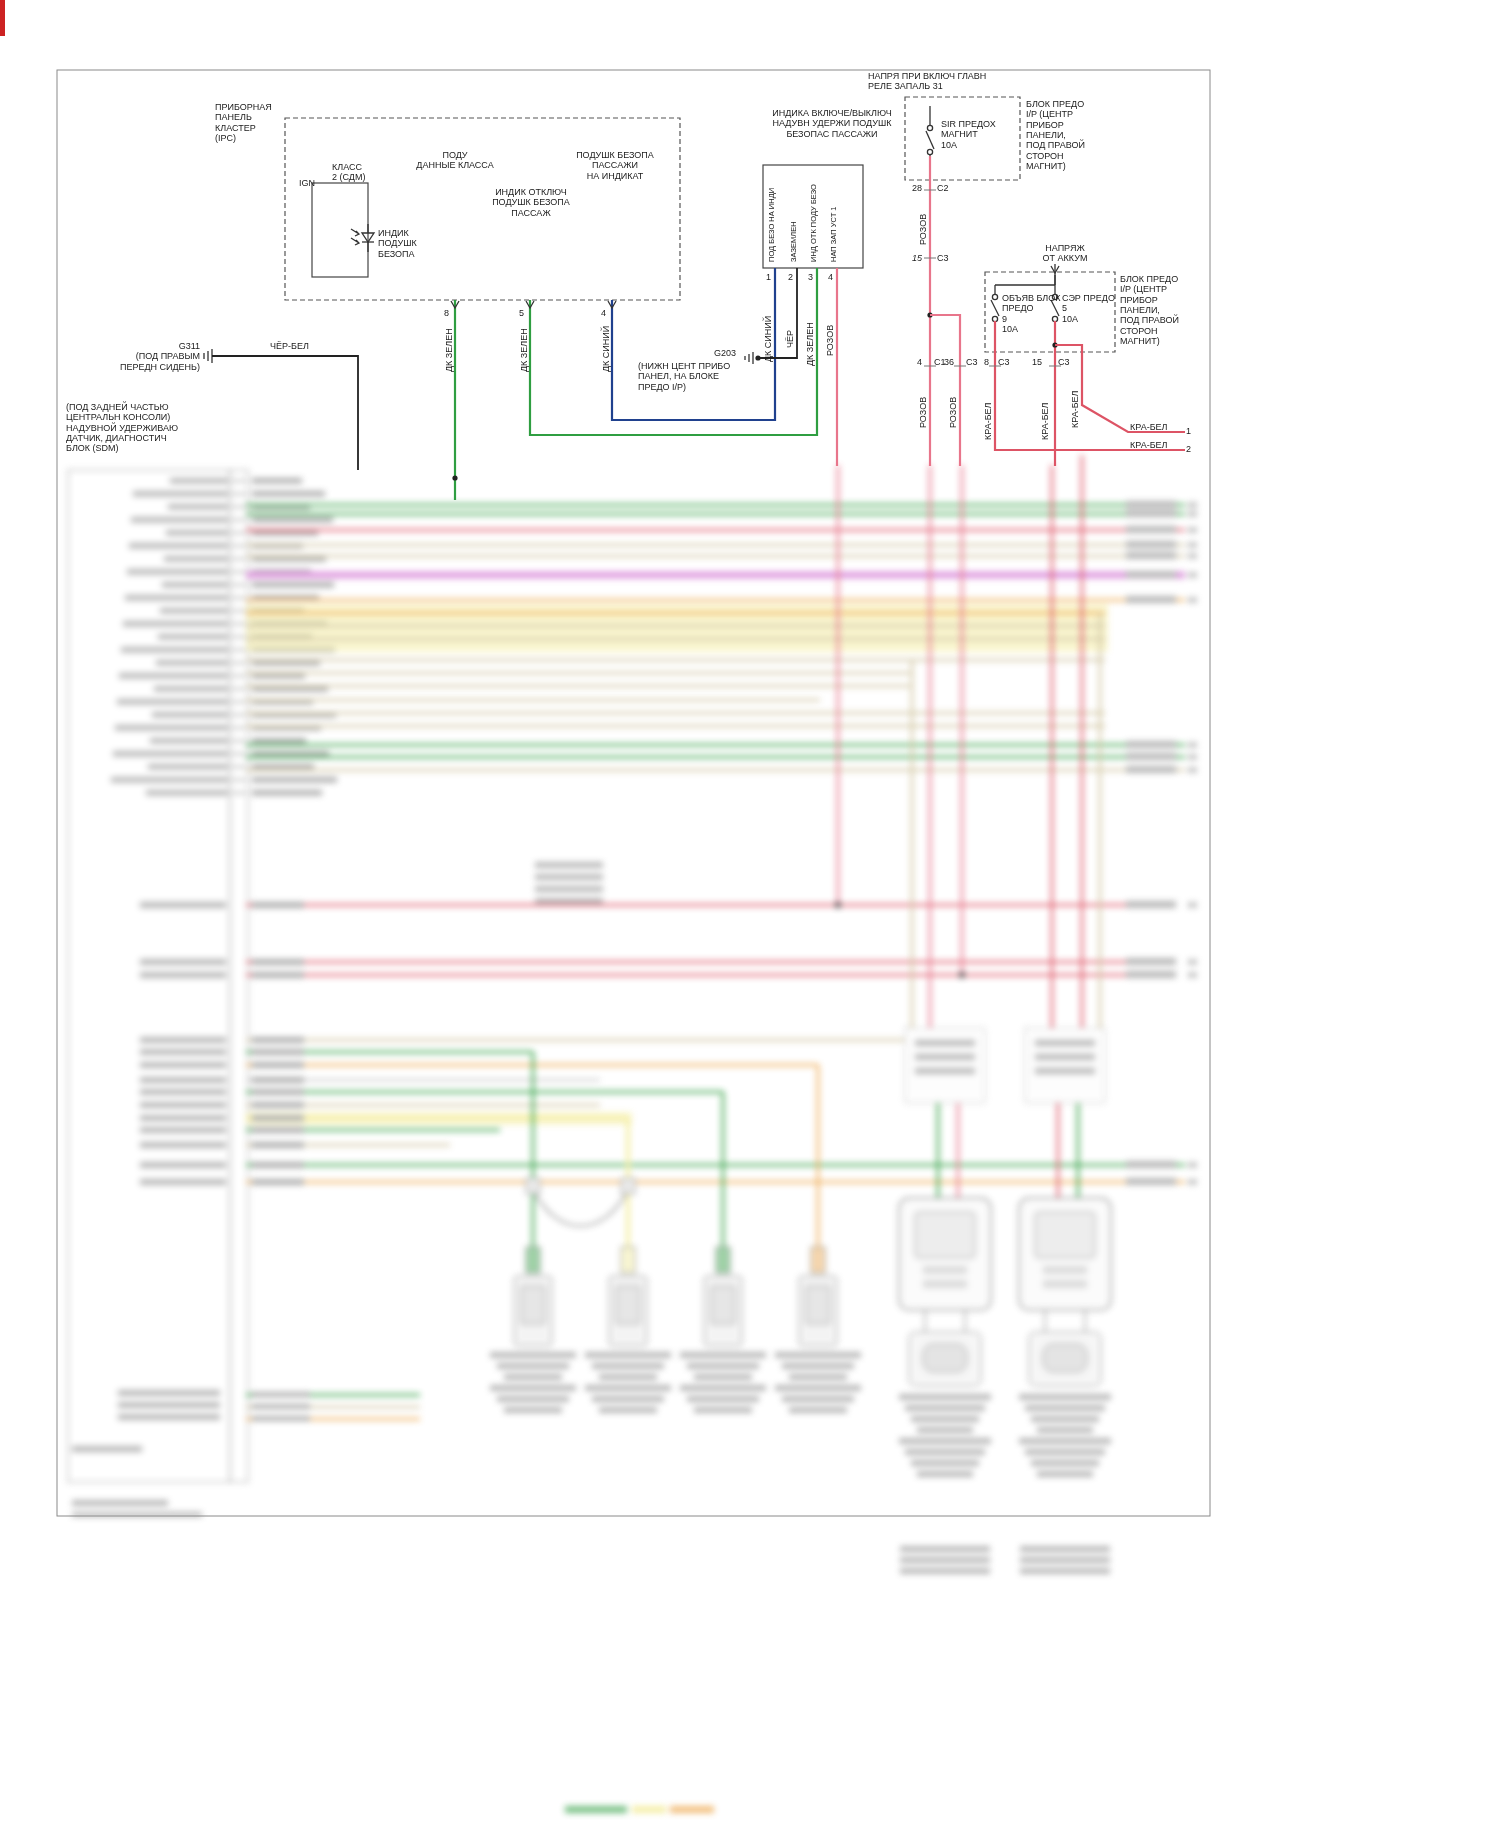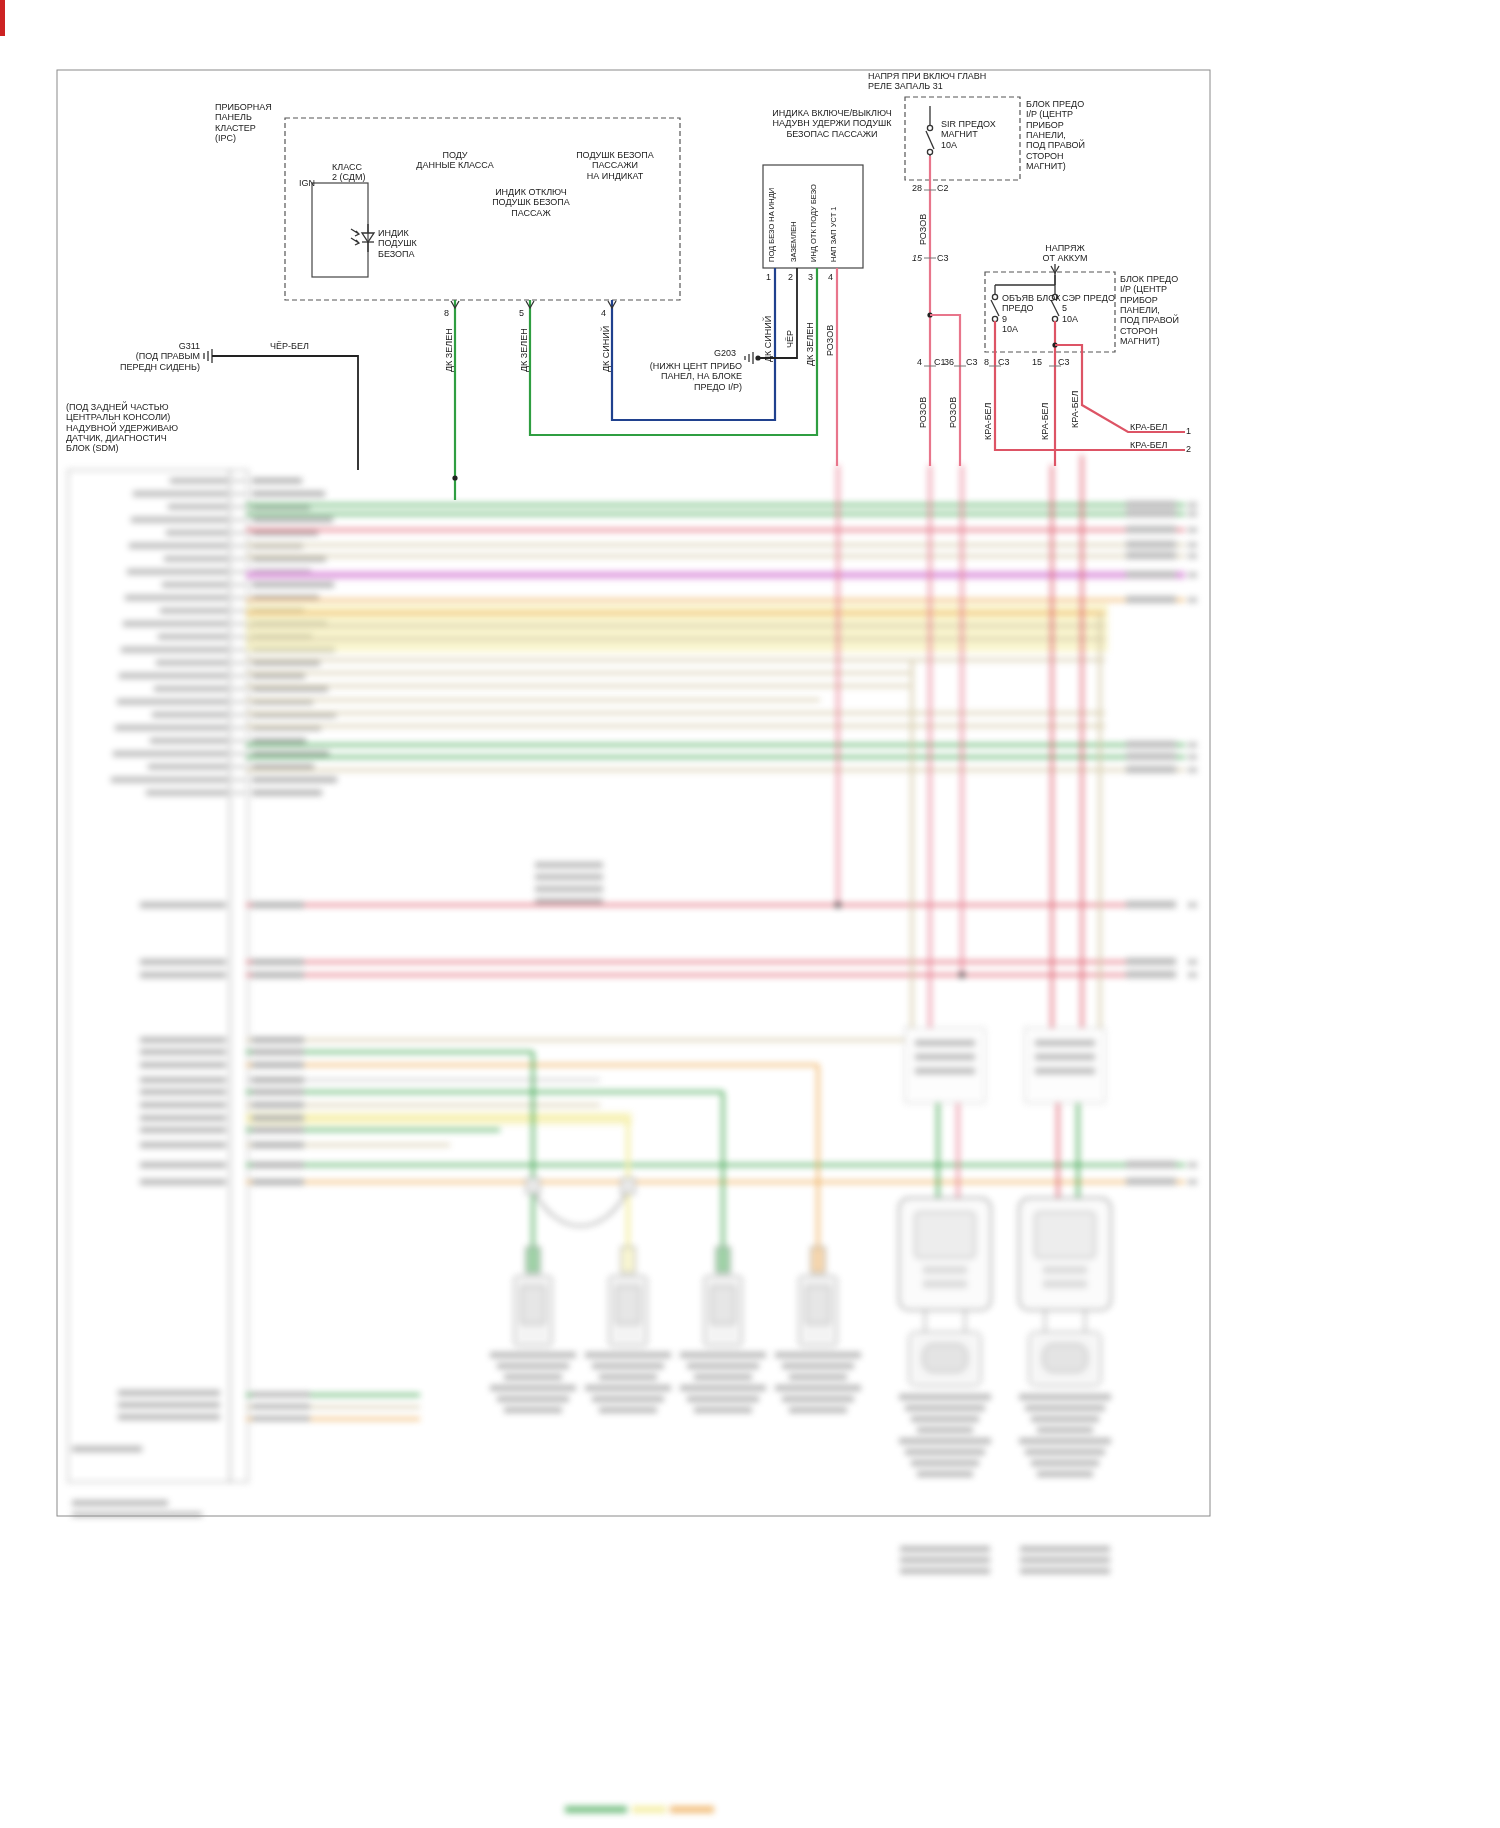--- a/index.html
+++ b/index.html
@@ -435,21 +435,21 @@
       <div class="lbl rot" style="left: 830px; top: 262px; font-size: 7.5px;">НАП ЗАП УСТ 1</div>
       <div class="lbl" style="left: 766px; top: 272px;">1</div>
       <div class="lbl" style="left: 788px; top: 272px;">2</div>
       <div class="lbl" style="left: 808px; top: 272px;">3</div>
       <div class="lbl" style="left: 828px; top: 272px;">4</div>
       <div class="lbl rot" style="left: 763px; top: 362px;">ДК СИНИЙ</div>
       <div class="lbl rot" style="left: 785px; top: 348px;">ЧЁР</div>
       <div class="lbl rot" style="left: 805px; top: 366px;">ДК ЗЕЛЕН</div>
       <div class="lbl rot" style="left: 825px; top: 356px;">РОЗОВ</div>
       <div class="lbl" style="left: 714px; top: 348px;">G203</div>
-      <div class="lbl" style="left: 638px; top: 361px; width: 104px; text-align: right;">(НИЖН ЦЕНТ ПРИБО
+      <div class="lbl" style="left: 638px; top: 361px; width: 104px; text-align: left;">(НИЖН ЦЕНТ ПРИБО
 ПАНЕЛ, НА БЛОКЕ
 ПРЕДО I/P)</div>
       <div class="lbl" style="left: 104px; top: 341px; width: 96px; text-align: right;">G311
 (ПОД ПРАВЫМ
 ПЕРЕДН СИДЕНЬ)</div>
       <div class="lbl" style="left: 270px; top: 341px;">ЧЁР-БЕЛ</div>
       <div class="lbl" style="left: 66px; top: 402px;">(ПОД ЗАДНЕЙ ЧАСТЬЮ
 ЦЕНТРАЛЬН КОНСОЛИ)
 НАДУВНОЙ УДЕРЖИВАЮ
 ДАТЧИК, ДИАГНОСТИЧ

